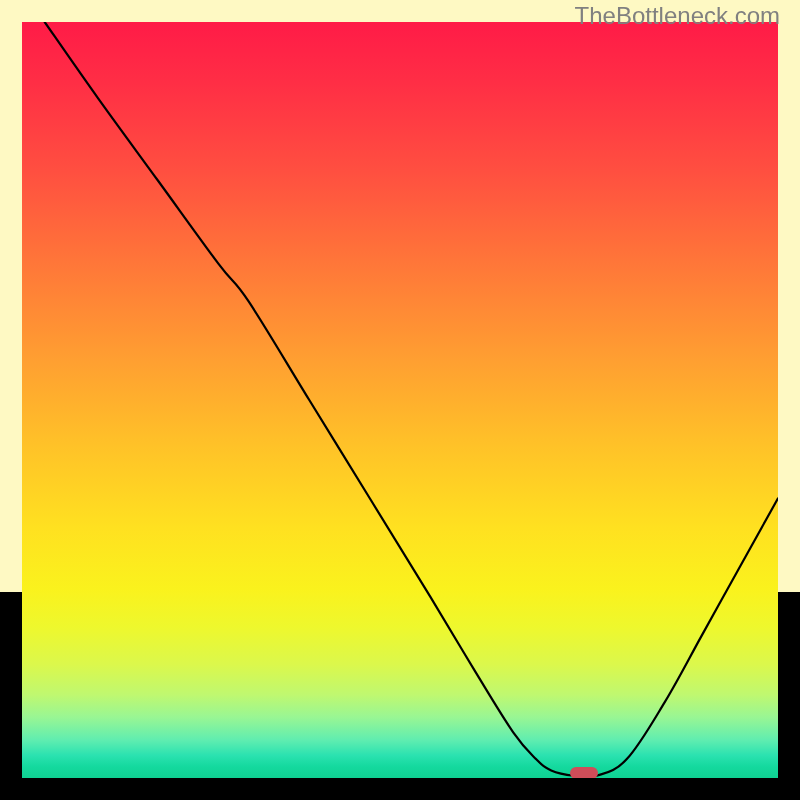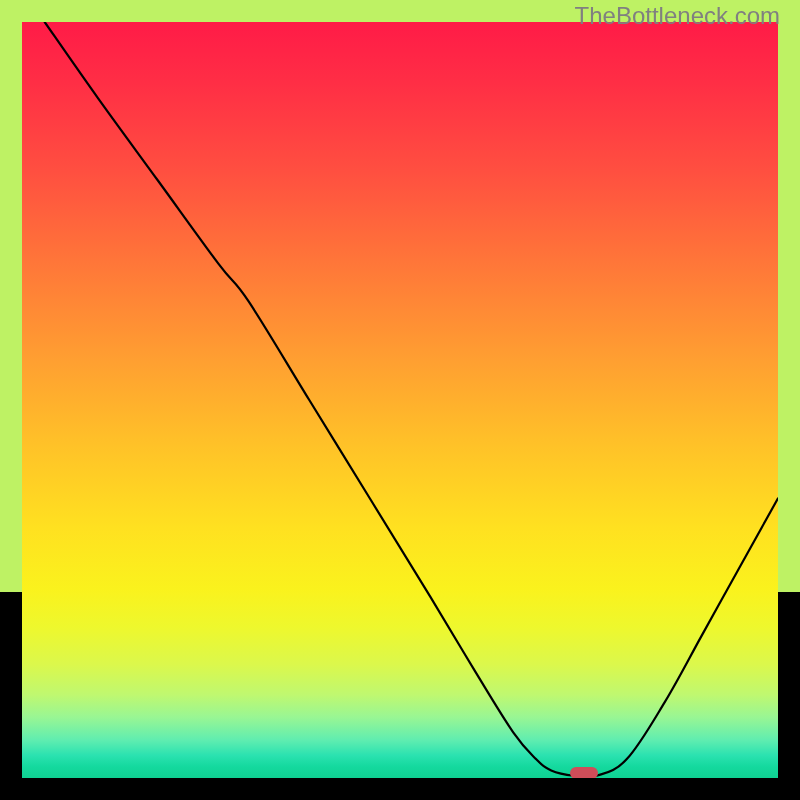--- a/index.html
+++ b/index.html
@@ -1,21 +1,21 @@
 <!DOCTYPE html>
 <html><head>
 <meta charset="utf-8">
 <style>
   * { margin: 0; padding: 0; box-sizing: border-box; }
   html, body { width: 800px; height: 800px; background: #000; overflow: hidden; }
   .frame {
     position: relative;
     width: 800px;
     height: 592px;
-    background: #bef264;
+    background: #fef9c3;
   }
   .watermark {
     position: absolute;
     top: 2px;
     right: 20px;
     color: #808080;
     font-family: Arial, Helvetica, sans-serif;
     font-size: 24px;
     z-index: 10;
   }

